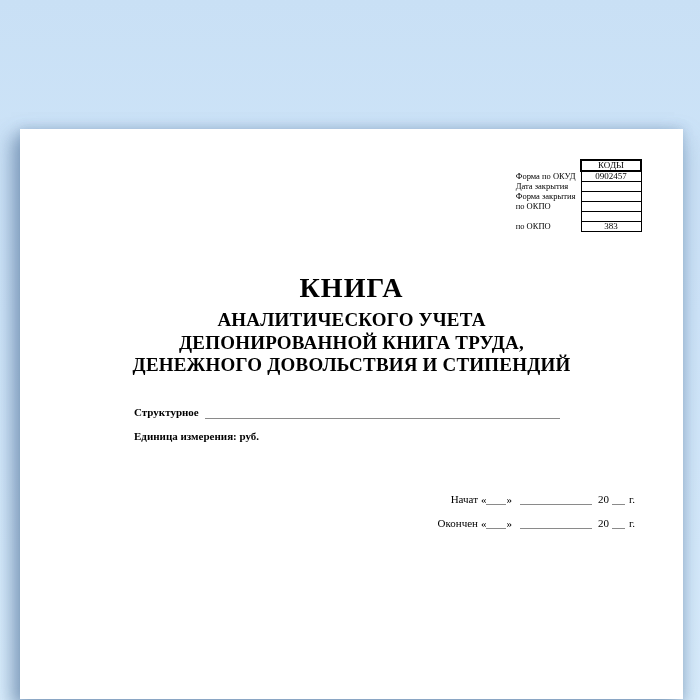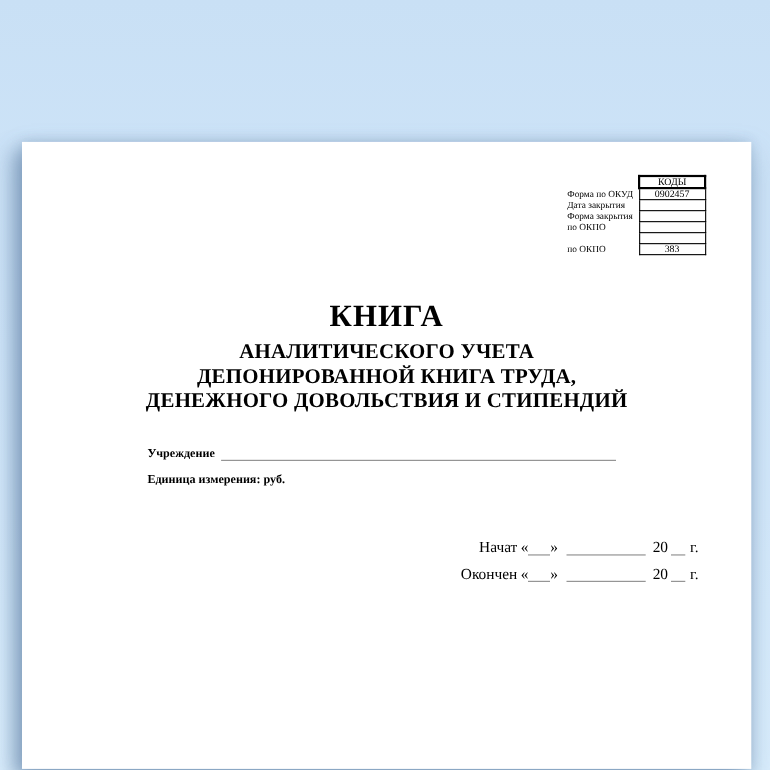--- a/index.html
+++ b/index.html
@@ -84,21 +84,21 @@
     flex: 1;
     margin-left: 6px;
     border-bottom: 1px solid #8a8a8a;
     height: 11px;
   }
 
   
   .dates {
     position: absolute;
     right: 48px; top: 364px;
-    font-size: 14px;
+    font-size: 11px;
   }
   .d-row {
     display: flex;
     justify-content: flex-end;
     align-items: flex-end;
     line-height: 12px;
     margin-bottom: 12px;
     white-space: nowrap;
   }
   .d-row .b {
@@ -152,21 +152,21 @@
 
     <div class="title-block">
       <div class="title-main">КНИГА</div>
       <div class="title-sub">АНАЛИТИЧЕСКОГО УЧЕТА</div>
       <div class="title-sub">ДЕПОНИРОВАННОЙ КНИГА ТРУДА,</div>
       <div class="title-sub">ДЕНЕЖНОГО ДОВОЛЬСТВИЯ И СТИПЕНДИЙ</div>
     </div>
 
     <div class="fields">
       <div class="f-row">
-        <span>Учреждение</span>
+        <span>Структурное</span>
         <span class="fill"></span>
       </div>
       <div class="f-row">
         <span>Единица измерения: руб.</span>
       </div>
     </div>
 
     <div class="dates">
       <div class="d-row">
         <span>Начат</span>

